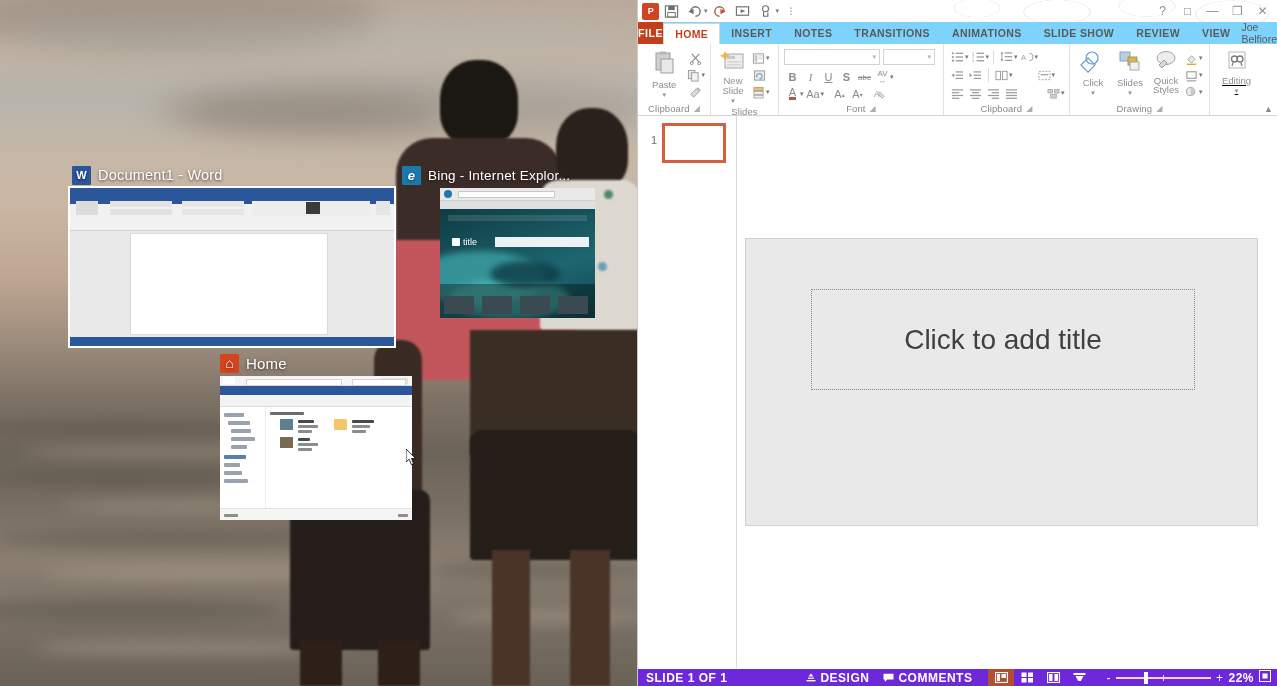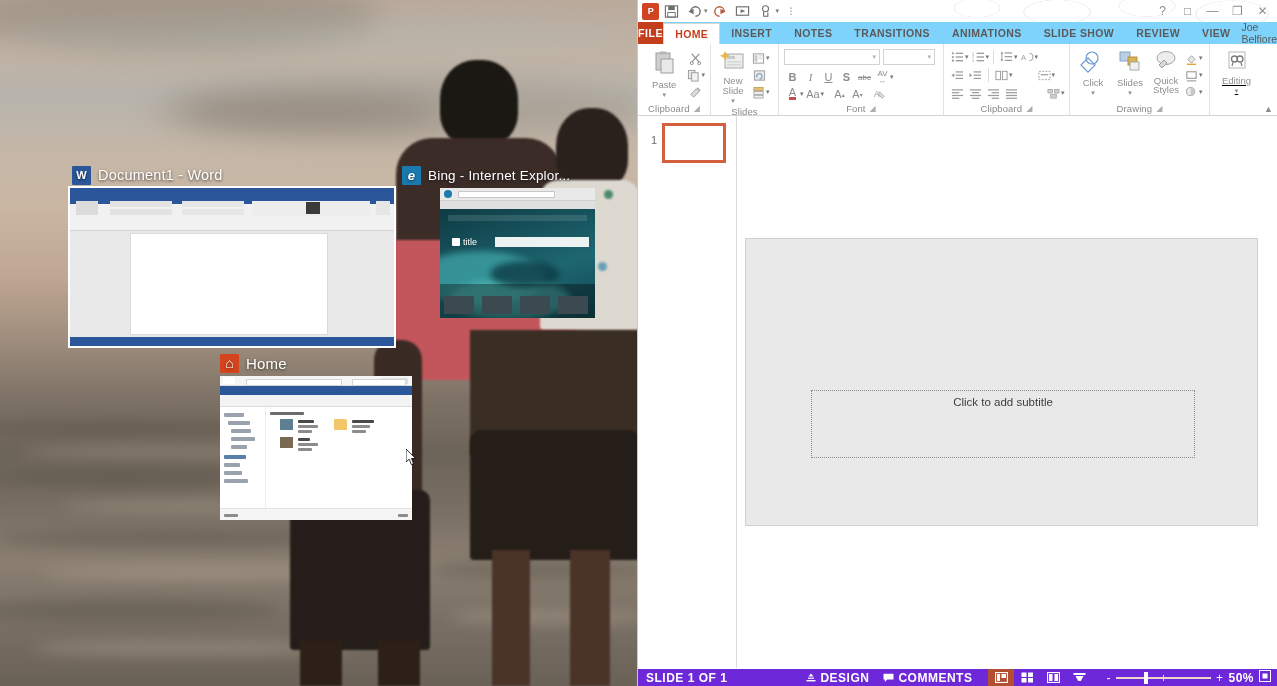--- a/index.html
+++ b/index.html
@@ -819,21 +819,21 @@
     <div class="ppt-main">
       <div class="thumbpane">
         <div class="thumb-wrap">
           <span class="thumb-num">1</span>
           <div class="thumb-slide"></div>
         </div>
       </div>
       <div class="pane-div"></div>
       <div class="editpane">
         <div class="slide-canvas">
-          <div class="ph ph-sub">Click to add subtitle</div>
+          <div class="ph ph-title">Click to add title</div>
         </div>
       </div>
     </div>
 
     <div class="ppt-status">
       <span class="st-left">SLIDE 1 OF 1</span>
       <div class="st-mid">
         <span class="st-item">
           <svg width="10" height="10" viewBox="0 0 10 10">
             <rect x="0.5" y="7" width="9" height="1.4" fill="#fff"></rect>
@@ -880,21 +880,21 @@
         </span>
       </div>
       <div class="zoomwrap">
         <span>-</span>
         <span class="zslider">
           <span class="ztrack"></span>
           <span class="ztick"></span>
           <span class="zhandle"></span>
         </span>
         <span>+</span>
-        <span class="zlabel">50%</span>
+        <span class="zlabel">22%</span>
         <span>
           <svg width="12" height="12" viewBox="0 0 12 12">
             <rect x="0.5" y="0.5" width="11" height="11" fill="none" stroke="#fff" stroke-width="1"></rect>
             <rect x="3.5" y="3.5" width="5" height="5" fill="#fff"></rect>
           </svg>
         </span>
       </div>
     </div>
   </div>
 </div>

